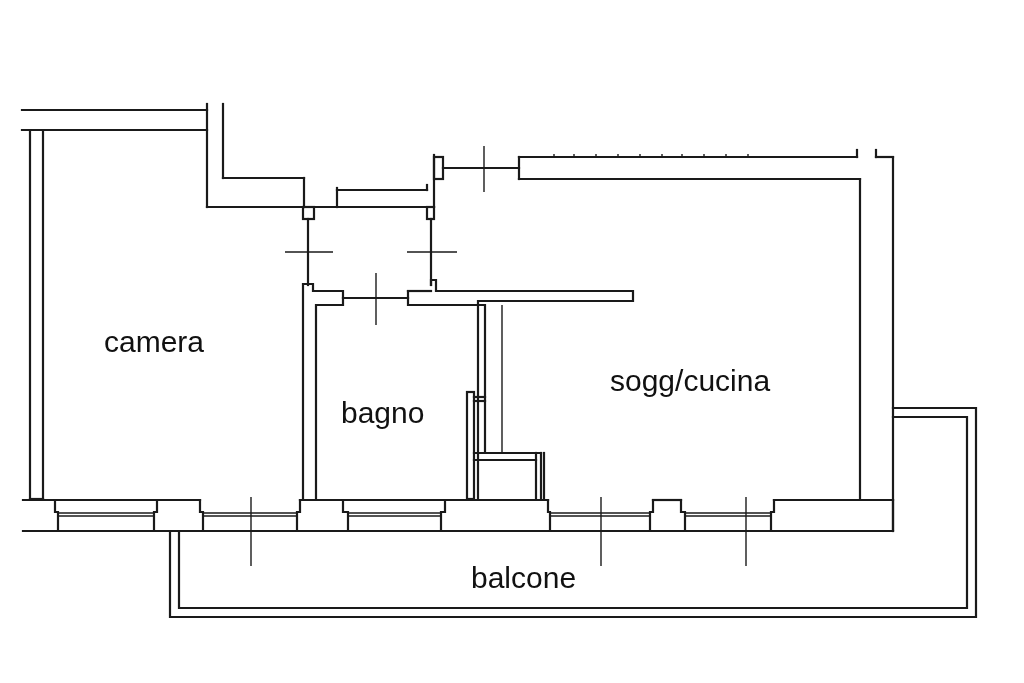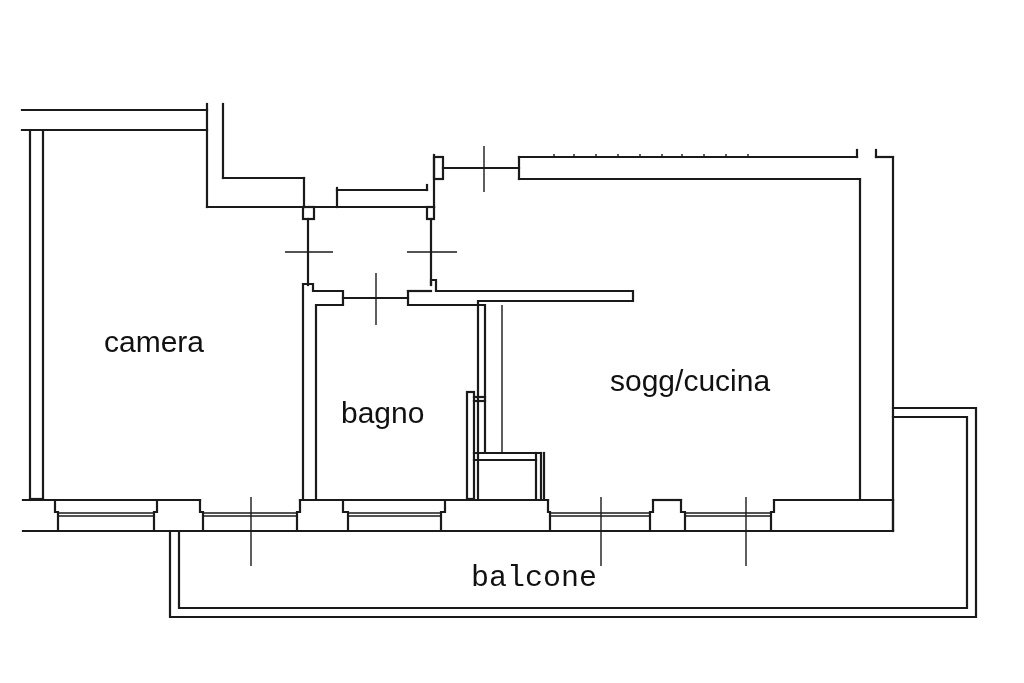--- a/index.html
+++ b/index.html
@@ -158,13 +158,13 @@
     </g>
     <g class="t">
       <line x1="746" y1="497" x2="746" y2="566"></line>
     </g>
   </g>
 </svg>
 
 <div class="label" style="left:104px; top:327px;">camera</div>
 <div class="label" style="left:341px; top:398px;text-align:center;">bagno</div>
 <div class="label" style="left:610px; top:338px;margin-top:28px;">sogg/cucina</div>
-<div class="label" style="left:471px; top:563px;font-family:Liberation Mono, monospace;">balcone</div>
+<div class="label" style="left:471px; top:563px;">balcone</div>
 
 </body></html>

